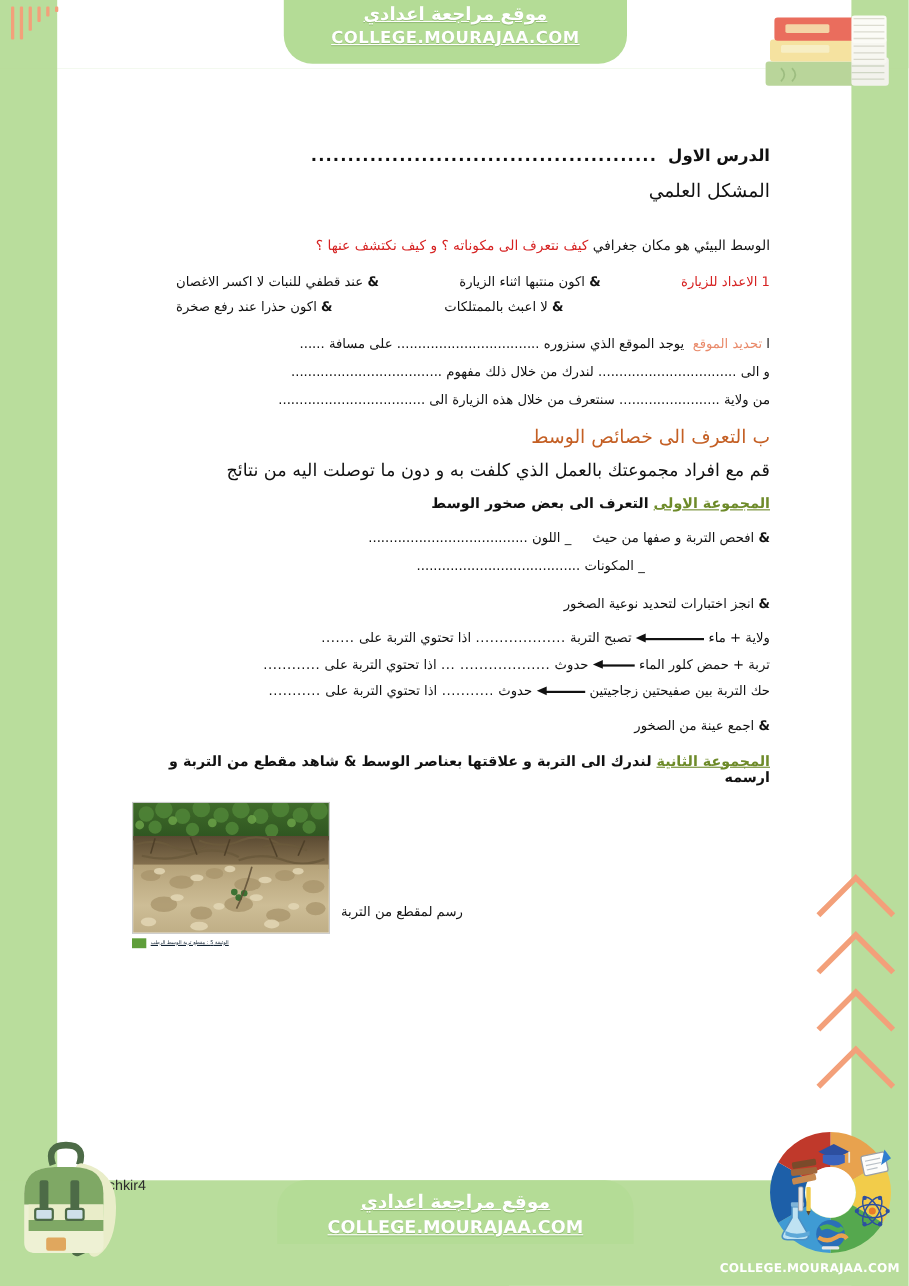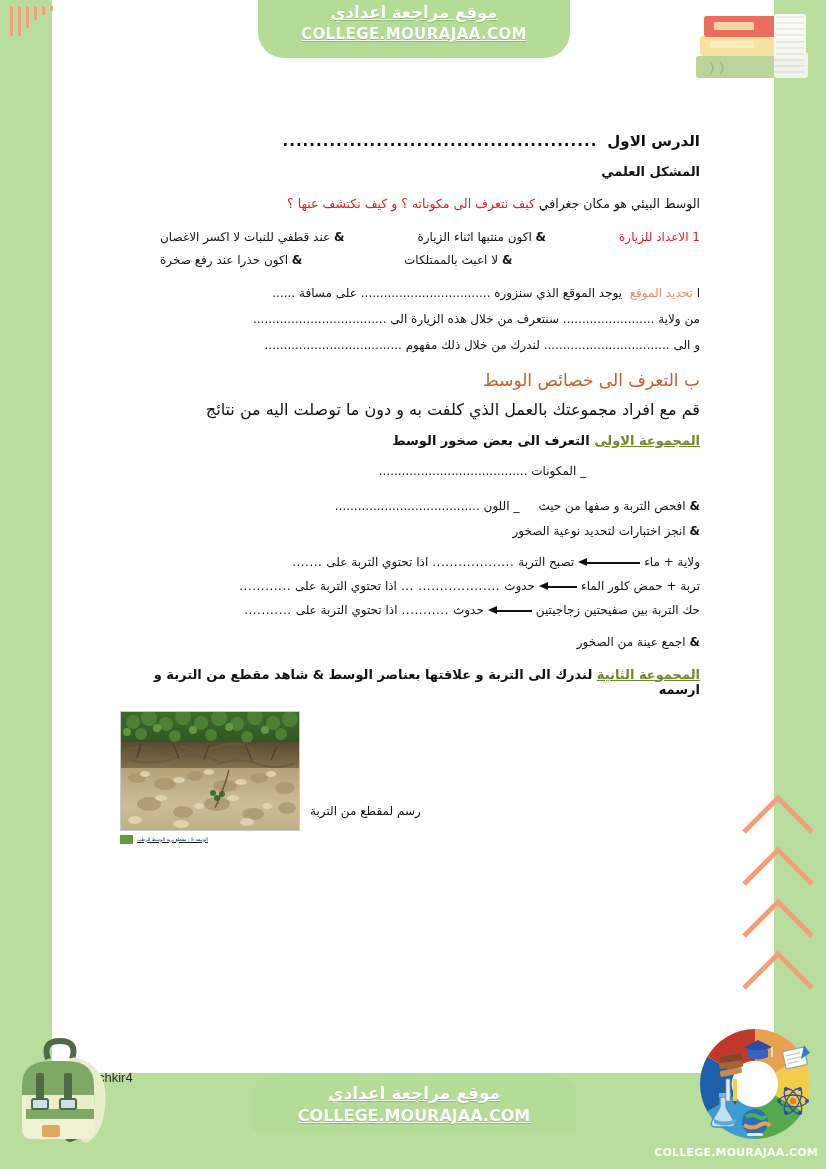--- a/index.html
+++ b/index.html
@@ -119,21 +119,21 @@
   }
   .title-line{
     display:flex;flex-direction:row;align-items:baseline;gap:10px;
     font-size:15px;font-weight:bold;margin-bottom:14px;
   }
   .title-line .t{white-space:nowrap;}
   .title-line .fill{
     flex:1;color:#111;font-size:15px;overflow:hidden;white-space:nowrap;
     letter-spacing:1px;font-weight:bold;
   }
-  .sub{font-size:13px;font-weight:bold;margin:0 0 16px 0;}
+  .sub{font-size:17px;font-weight:normal;margin:0 0 30px 0;}
 
   .q{font-size:12.5px;margin-bottom:16px;line-height:1.5;}
   .q .hl{color:#d62222;}
 
   .three-col{
     display:flex;flex-direction:row;justify-content:space-between;
     font-size:12px;margin-bottom:9px;gap:6px;
   }
   .three-col .cell{white-space:nowrap;margin-left:40px;}
   .amp{font-weight:bold;}
@@ -284,60 +284,60 @@
 
   <div class="line-txt">
     <span>ا</span>
     <span class="rose">تحديد الموقع</span>
     &nbsp;<span>يوجد الموقع الذي سنزوره</span>
     <span class="dotted">..................................</span>
     <span>على مسافة</span>
     <span class="dotted">......</span>
   </div>
 
+  <div class="line-txt" style="margin-bottom:4px;">
+    <span>و الى</span>
+    <span class="dotted">.................................</span>
+    <span>لندرك من خلال ذلك مفهوم</span>
+    <span class="dotted">....................................</span>
+  </div>
+
   <div class="line-txt">
     <span>من ولاية</span>
     <span class="dotted">........................</span>
     <span>سنتعرف من خلال هذه الزيارة الى</span>
     <span class="dotted">...................................</span>
   </div>
 
-  <div class="line-txt" style="margin-bottom:4px;">
-    <span>و الى</span>
-    <span class="dotted">.................................</span>
-    <span>لندرك من خلال ذلك مفهوم</span>
-    <span class="dotted">....................................</span>
-  </div>
-
   <div class="orange-h">
     <span>ب</span>
     <span>التعرف الى خصائص الوسط</span>
   </div>
 
   <div class="para">قم مع افراد مجموعتك بالعمل الذي كلفت به و دون ما توصلت اليه من نتائج</div>
 
   <div class="group-head">
     <span class="gname">المجموعة الاولى</span>
     <span>التعرف الى بعض صخور الوسط</span>
-  </div>
-
-  <div class="bullet indent" style="margin-bottom:16px;">
-    <span style="display:inline-block;width:96px;"></span>
-    <span>_</span>
-    <span>المكونات</span>
-    <span class="dotted">.......................................</span>
   </div>
 
   <div class="bullet">
     <span class="amp">&amp;</span>
     <span>افحص التربة و صفها من حيث</span>
     &nbsp;&nbsp;&nbsp;
     <span>_</span>
     <span>اللون</span>
     <span class="dotted">......................................</span>
+  </div>
+
+  <div class="bullet indent" style="margin-bottom:16px;">
+    <span style="display:inline-block;width:96px;"></span>
+    <span>_</span>
+    <span>المكونات</span>
+    <span class="dotted">.......................................</span>
   </div>
 
   <div class="bullet" style="margin-bottom:14px;">
     <span class="amp">&amp;</span>
     <span>انجز اختبارات لتحديد نوعية الصخور</span>
   </div>
 
   <div class="exp">
     <span class="seg">ولاية + ماء</span>
     <span class="arrow" style="width:62px;">

